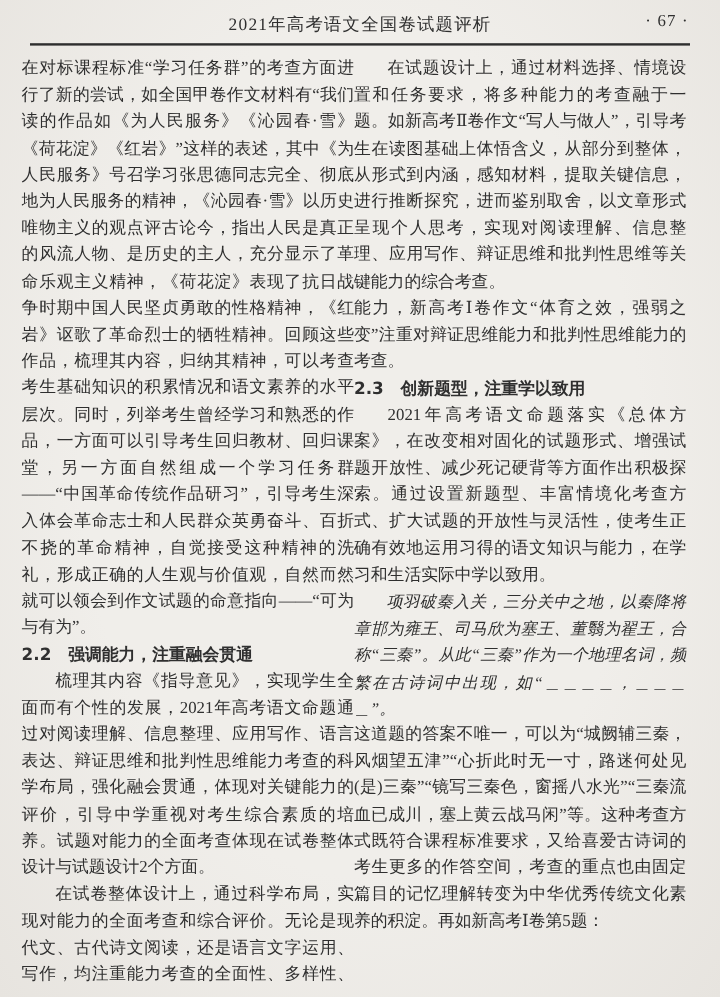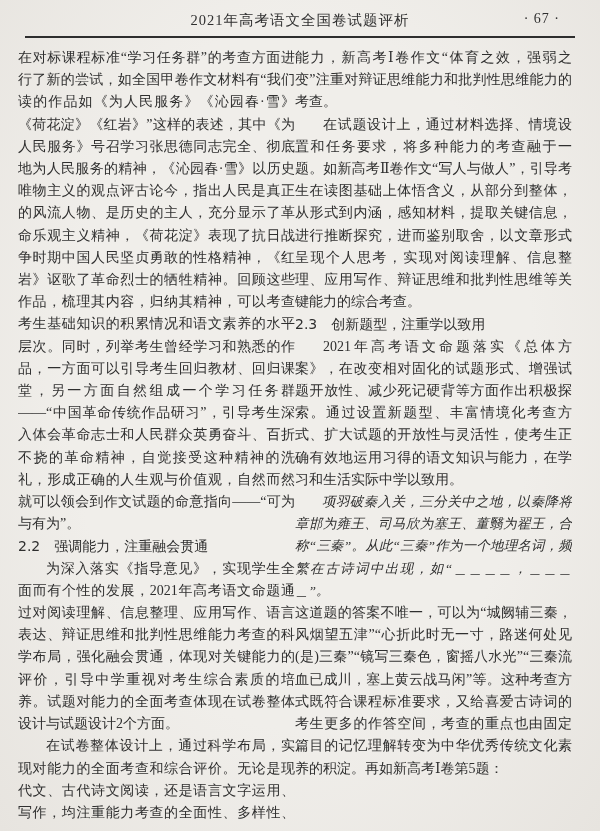--- a/index.html
+++ b/index.html
@@ -22,21 +22,21 @@
     height: 23px;
   }
   .header-title {
     display: block;
     text-align: center;
     font-size: 14.5px;
     letter-spacing: 1px;
   }
   .page-number {
     position: absolute;
-    right: 40px;
+    right: 26px;
     top: 11px;
     font-size: 14px;
     letter-spacing: 1px;
   }
   .rule {
     margin: 2px 25px 0 25px;
     border-top: 2px solid #2e2e2e;
     height: 0;
   }
   .columns {
@@ -49,46 +49,46 @@
     height: 774px;
     overflow: hidden;
     font-size: 14px;
     line-height: 22.2px;
     text-align: justify;
   }
   p.block { margin: 0; padding: 0; }
   .indent { text-indent: 2em; }
   .heading {
     font-family: "DejaVu Sans", "Liberation Sans", sans-serif;
-    font-weight: 400;
+    font-weight: 700;
     font-size: 14px;
   }
   .quote {
     font-style: italic;
     font-size: 13.5px;
   }
 </style>
 </head>
 <body>
 
 <div class="page">
   <div class="header">
     <span class="header-title">2021年高考语文全国卷试题评析</span>
     <span class="page-number">· 67 ·</span>
   </div>
   <div class="rule"></div>
   <div class="columns">
     <div class="col" id="col-left">
         <p class="block paragraph">在对标课程标准“学习任务群”的考查方面进行了新的尝试，如全国甲卷作文材料有“我们读的作品如《为人民服务》《沁园春·雪》《荷花淀》《红岩》”这样的表述，其中《为人民服务》号召学习张思德同志完全、彻底地为人民服务的精神，《沁园春·雪》以历史唯物主义的观点评古论今，指出人民是真正的风流人物、是历史的主人，充分显示了革命乐观主义精神，《荷花淀》表现了抗日战争时期中国人民坚贞勇敢的性格精神，《红岩》讴歌了革命烈士的牺牲精神。回顾这些作品，梳理其内容，归纳其精神，可以考查考生基础知识的积累情况和语文素养的水平层次。同时，列举考生曾经学习和熟悉的作品，一方面可以引导考生回归教材、回归课堂，另一方面自然组成一个学习任务群——“中国革命传统作品研习”，引导考生深入体会革命志士和人民群众英勇奋斗、百折不挠的革命精神，自觉接受这种精神的洗礼，形成正确的人生观与价值观，自然而然就可以领会到作文试题的命意指向——“可为与有为”。</p>
         <p class="block heading">2.2　强调能力，注重融会贯通</p>
-        <p class="block paragraph indent">为深入落实《指导意见》，实现学生全面而有个性的发展，2021年高考语文命题通过对阅读理解、信息整理、应用写作、语言表达、辩证思维和批判性思维能力考查的科学布局，强化融会贯通，体现对关键能力的评价，引导中学重视对考生综合素质的培养。试题对能力的全面考查体现在试卷整体设计与试题设计2个方面。</p>
+        <p class="block paragraph indent">梳理其内容《指导意见》，实现学生全面而有个性的发展，2021年高考语文命题通过对阅读理解、信息整理、应用写作、语言表达、辩证思维和批判性思维能力考查的科学布局，强化融会贯通，体现对关键能力的评价，引导中学重视对考生综合素质的培养。试题对能力的全面考查体现在试卷整体设计与试题设计2个方面。</p>
         <p class="block paragraph indent">在试卷整体设计上，通过科学布局，实现对能力的全面考查和综合评价。无论是现代文、古代诗文阅读，还是语言文字运用、写作，均注重能力考查的全面性、多样性、层次性。如全国甲卷第6题考查对信息的提炼与整理能力，全国乙卷信息类文本阅读第1题考查对文本材料的理解和分析能力，新高考Ⅰ卷第21题考查语篇衔接，新高考Ⅱ卷第21题综合考查应用写作和语言表达</p>
       </div>
     <div class="col" id="col-right">
+        <p class="block paragraph indent">在试题设计上，通过材料选择、情境设置和任务要求，将多种能力的考查融于一题。如新高考Ⅱ卷作文“写人与做人”，引导考生在读图基础上体悟含义，从部分到整体，从形式到内涵，感知材料，提取关键信息，进行推断探究，进而鉴别取舍，以文章形式呈现个人思考，实现对阅读理解、信息整理、应用写作、辩证思维和批判性思维等关键能力的综合考查。</p>
         <p class="block paragraph">能力，新高考Ⅰ卷作文“体育之效，强弱之变”注重对辩证思维能力和批判性思维能力的考查。</p>
-        <p class="block paragraph indent">在试题设计上，通过材料选择、情境设置和任务要求，将多种能力的考查融于一题。如新高考Ⅱ卷作文“写人与做人”，引导考生在读图基础上体悟含义，从部分到整体，从形式到内涵，感知材料，提取关键信息，进行推断探究，进而鉴别取舍，以文章形式呈现个人思考，实现对阅读理解、信息整理、应用写作、辩证思维和批判性思维等关键能力的综合考查。</p>
         <p class="block heading">2.3　创新题型，注重学以致用</p>
         <p class="block paragraph indent">2021年高考语文命题落实《总体方案》，在改变相对固化的试题形式、增强试题开放性、减少死记硬背等方面作出积极探索。通过设置新题型、丰富情境化考查方式、扩大试题的开放性与灵活性，使考生正确有效地运用习得的语文知识与能力，在学习和生活实际中学以致用。</p>
         <p class="block quote indent">项羽破秦入关，三分关中之地，以秦降将章邯为雍王、司马欣为塞王、董翳为翟王，合称“三秦”。从此“三秦”作为一个地理名词，频繁在古诗词中出现，如“＿＿＿＿，＿＿＿＿”。</p>
         <p class="block paragraph">这道题的答案不唯一，可以为“城阙辅三秦，风烟望五津”“心折此时无一寸，路迷何处见(是)三秦”“镜写三秦色，窗摇八水光”“三秦流血已成川，塞上黄云战马闲”等。这种考查方式既符合课程标准要求，又给喜爱古诗词的考生更多的作答空间，考查的重点也由固定篇目的记忆理解转变为中华优秀传统文化素养的积淀。再如新高考Ⅰ卷第5题：</p>
       </div>
   </div>
 </div>
 
 </body></html>

